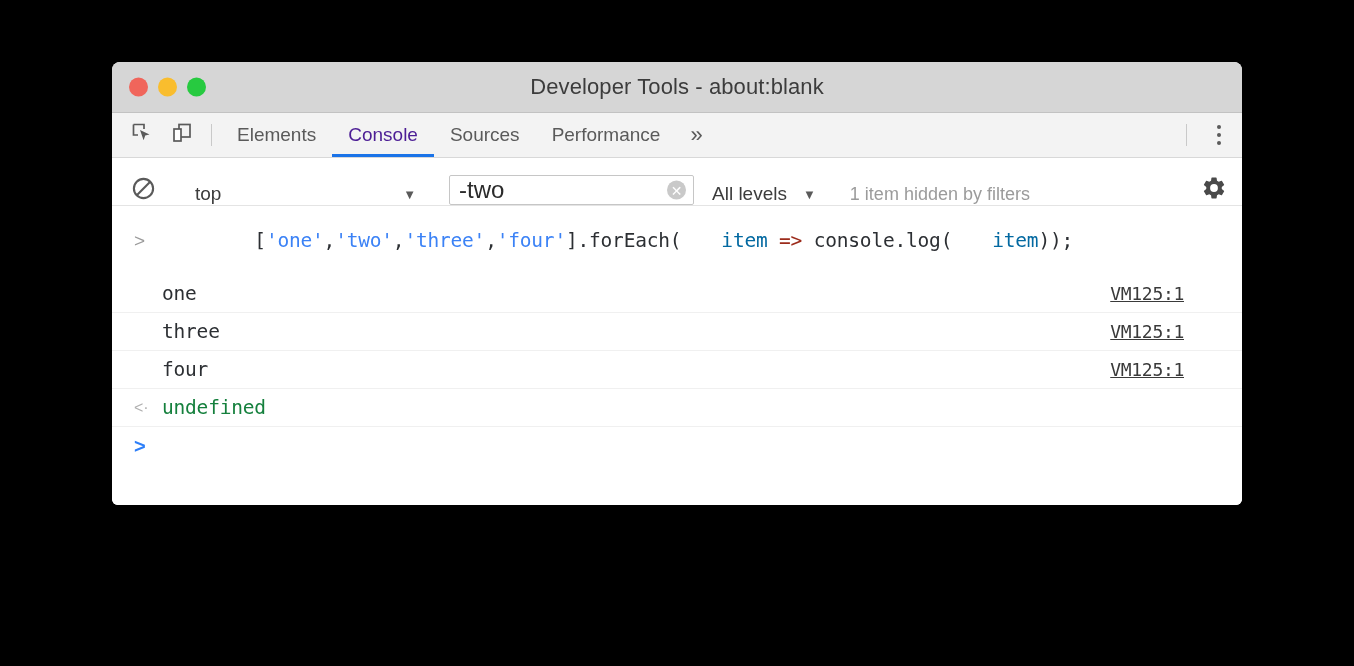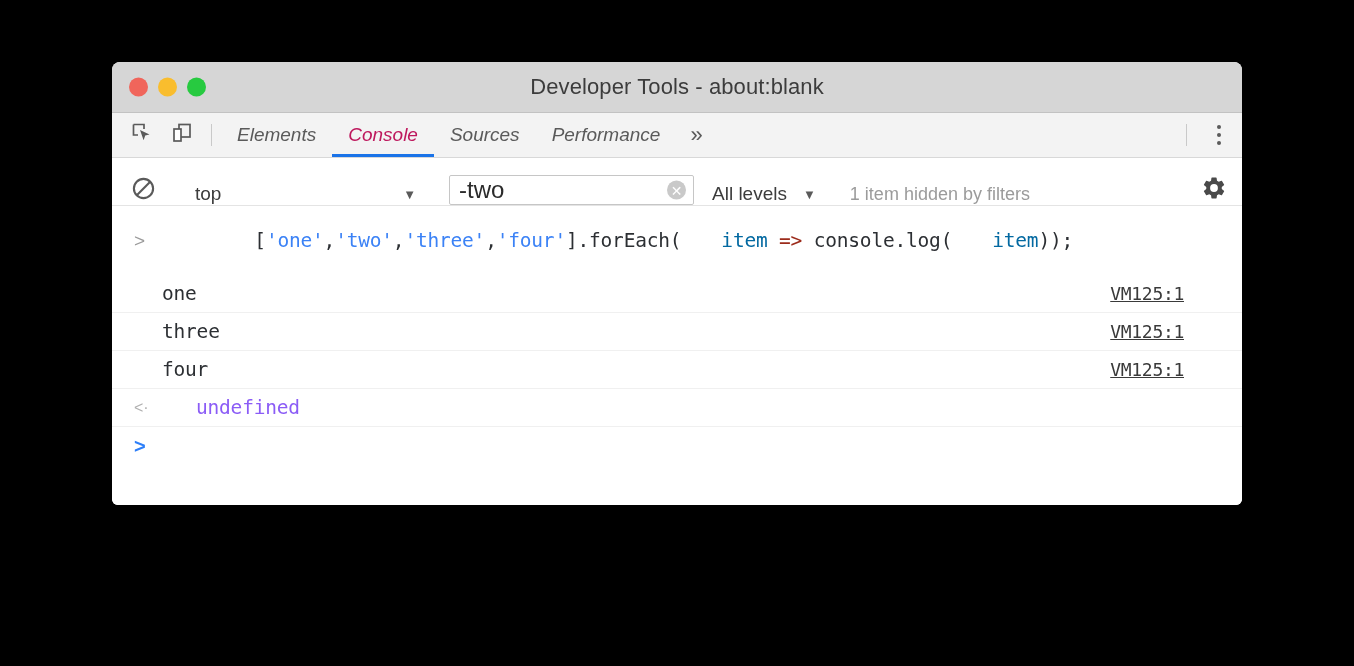--- a/index.html
+++ b/index.html
@@ -105,24 +105,23 @@
   }
   .tab {
     display: flex;
     align-items: center;
     padding: 0 16px;
     font-size: 19px;
     color: #5a5a5a;
     position: relative;
     cursor: default;
     white-space: nowrap;
-    font-style: italic;
   }
   .tab.active {
-    color: #be185d;
+    color: #4c1d95;
   }
   .tab.active::after {
     content: "";
     position: absolute;
     left: 0; right: 0; bottom: 0;
     height: 3px;
     background: #1a73e8;
   }
   .more-tabs {
     display: flex;
@@ -274,21 +273,21 @@
   .gutter.in   { color: #9a9a9a; font-family: "Liberation Sans", sans-serif; }
   .gutter.out  { color: #b0b0b0; font-family: "Liberation Sans", sans-serif; font-size: 16px; }
   .gutter.prompt { color: #2d7ff9; font-family: "Liberation Sans", sans-serif; font-weight: bold; font-size: 20px; }
   .row-text {
     flex: 1 1 auto;
     font-size: 19.5px;
     color: #2c2f33;
     white-space: pre;
     letter-spacing: -0.2px;
   }
-  .row-text.gray { color: #8b5cf6; margin-left: 34px; }
+  .row-text.gray { color: #15803d; }
   .src-link {
     font-size: 18px;
     color: #3a3a3a;
     text-decoration: underline;
     font-family: "DejaVu Sans Mono", monospace;
     flex: 0 0 auto;
     margin-right: 44px;
     cursor: default;
     letter-spacing: -0.3px;
   }

